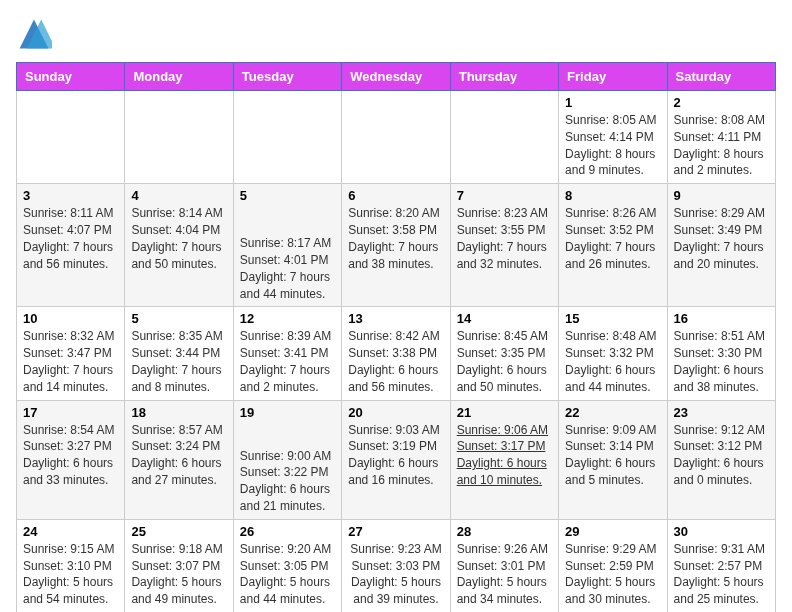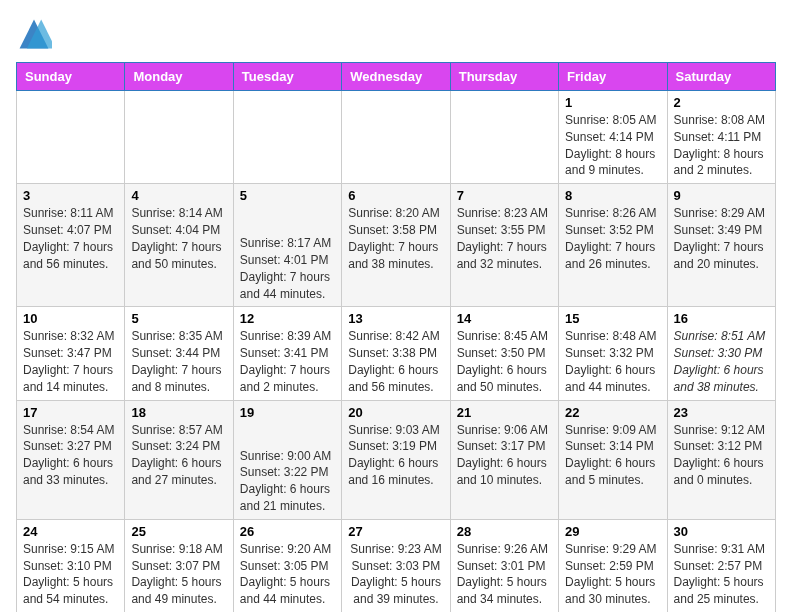--- a/index.html
+++ b/index.html
@@ -201,32 +201,32 @@
         </td>
         <td>
           <div class="day-number">13</div>
           <div class="day-info" style="white-space: pre-line;">Sunrise: 8:42 AM
 Sunset: 3:38 PM
 Daylight: 6 hours and 56 minutes.</div>
         </td>
         <td>
           <div class="day-number">14</div>
           <div class="day-info" style="white-space: pre-line;">Sunrise: 8:45 AM
-Sunset: 3:50 PM
+Sunset: 3:35 PM
 Daylight: 6 hours and 50 minutes.</div>
         </td>
         <td>
           <div class="day-number">15</div>
           <div class="day-info" style="white-space: pre-line;">Sunrise: 8:48 AM
 Sunset: 3:32 PM
 Daylight: 6 hours and 44 minutes.</div>
         </td>
         <td>
           <div class="day-number">16</div>
-          <div class="day-info" style="white-space: pre-line; font-style: italic;">Sunrise: 8:51 AM
+          <div class="day-info" style="white-space: pre-line;">Sunrise: 8:51 AM
 Sunset: 3:30 PM
 Daylight: 6 hours and 38 minutes.</div>
         </td>
       </tr>
       <tr>
         <td>
           <div class="day-number">17</div>
           <div class="day-info" style="white-space: pre-line;">Sunrise: 8:54 AM
 Sunset: 3:27 PM
 Daylight: 6 hours and 33 minutes.</div>
@@ -244,21 +244,21 @@
 Daylight: 6 hours and 21 minutes.</div>
         </td>
         <td>
           <div class="day-number">20</div>
           <div class="day-info" style="white-space: pre-line;">Sunrise: 9:03 AM
 Sunset: 3:19 PM
 Daylight: 6 hours and 16 minutes.</div>
         </td>
         <td>
           <div class="day-number">21</div>
-          <div class="day-info" style="white-space: pre-line;">Sunrise: 9:06 AM
+          <div class="day-info" style="white-space: pre-line; text-decoration: underline;">Sunrise: 9:06 AM
 Sunset: 3:17 PM
 Daylight: 6 hours and 10 minutes.</div>
         </td>
         <td>
           <div class="day-number">22</div>
           <div class="day-info" style="white-space: pre-line;">Sunrise: 9:09 AM
 Sunset: 3:14 PM
 Daylight: 6 hours and 5 minutes.</div>
         </td>
         <td>

